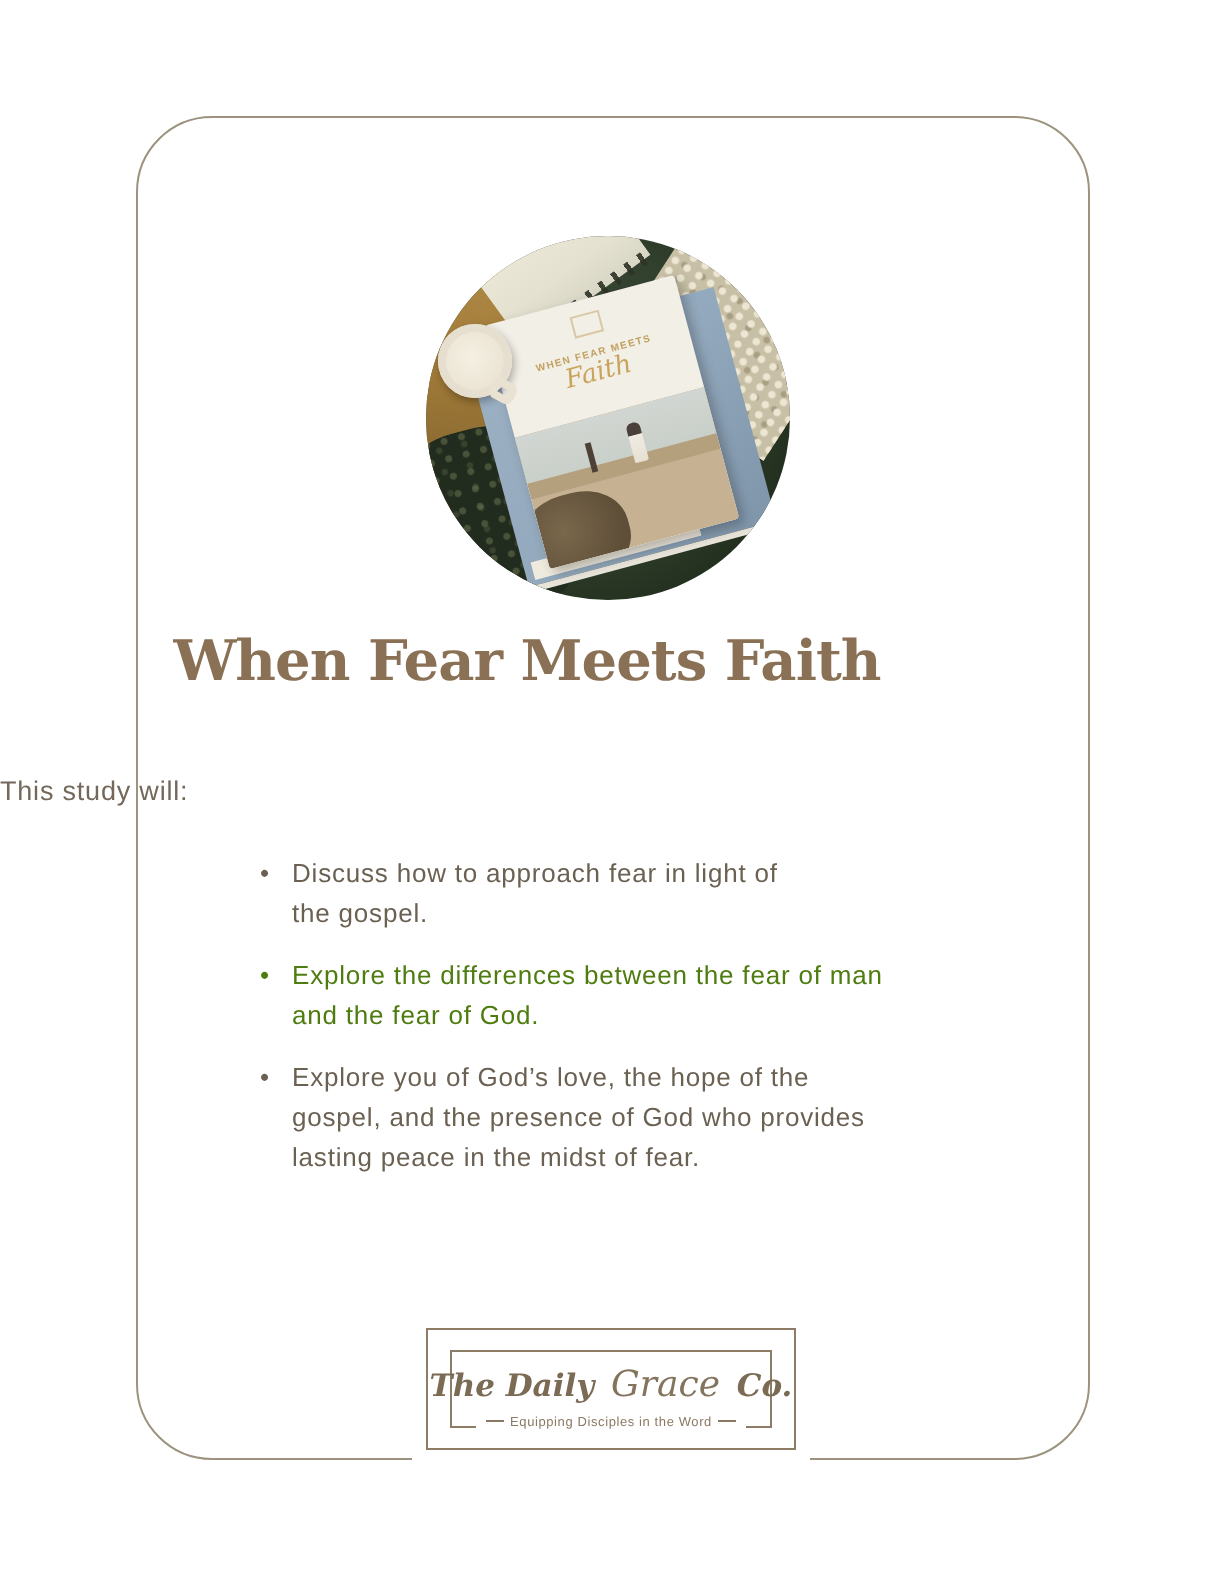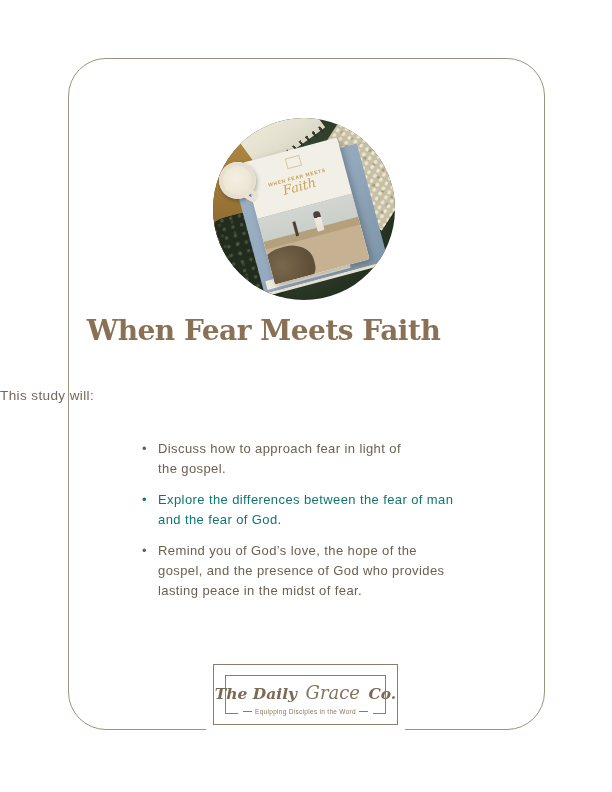--- a/index.html
+++ b/index.html
@@ -56,25 +56,25 @@
        box-shadow:inset 0 0 0 4px #e6dfcf, 1px 2px 4px rgba(0,0,0,.3);}
   .cup-handle{left:32px;top:72px;width:13px;height:11px;border:4px solid #e9e2d2;
               border-radius:4px;transform:rotate(28deg);background:transparent;box-sizing:border-box;}
 
   
   .title{position:absolute;left:0;top:314px;width:527px;margin:0;text-align:center;
          font-family:"DejaVu Serif",serif;font-weight:600;font-size:28px;
          letter-spacing:-.5px;color:#8a7054;}
   .subtitle{position:absolute;left:0;top:388px;width:612px;
             font-size:13.5px;font-weight:normal;letter-spacing:.4px;color:#73685a;}
-  .bullets{position:absolute;left:146px;top:427px;width:345px;margin:12px;padding:0;list-style:none;}
+  .bullets{position:absolute;left:146px;top:427px;width:345px;margin:0;padding:0;list-style:none;}
   .bullets li{position:relative;margin:0 0 11px 0;white-space:pre-line;
               font-size:13px;line-height:20px;letter-spacing:.4px;color:#6b6153;}
   .bullets li::before{content:"\2022";position:absolute;left:-16px;top:0;color:inherit;}
-  .bullets li:nth-child(2){color:#0f766e;}
+  .bullets li:nth-child(2){color:#4d7c0f;}
 
   
   .logo-box{position:absolute;left:213px;top:664px;width:185px;height:61px;background:#fff;
             border:1px solid #8e7d66;box-sizing:border-box;box-shadow:0 0 0 7px #ffffff;z-index:2;}
   .logo-inner{position:absolute;left:11px;right:11px;top:10px;bottom:10px;
               border:1px solid #8e7d66;display:flex;align-items:center;justify-content:center;
               padding-bottom:4px;box-sizing:border-box;}
   .logo-name{font-family:"DejaVu Serif",serif;font-style:italic;color:#7b6a54;
              font-size:15.5px;font-weight:600;white-space:nowrap;}
   .logo-name .grace{font-size:18px;font-weight:400;margin:0 3px;color:#85745d;}
@@ -118,21 +118,21 @@
 
   <h1 class="title">When Fear Meets Faith</h1>
 
   <div class="subtitle">This study will:</div>
 
   <ul class="bullets">
     <li>Discuss how to approach fear in light of
 the gospel.</li>
     <li>Explore the differences between the fear of man
 and the fear of God.</li>
-    <li>Remind you of God’s love, the hope of the
+    <li>Explore you of God’s love, the hope of the
 gospel, and the presence of God who provides
 lasting peace in the midst of fear.</li>
   </ul>
 
   <div class="logo-box">
     <div class="logo-inner">
       <div class="logo-name">
         <span>The Daily</span>
         <span class="grace">Grace</span>
         <span>Co.</span>

